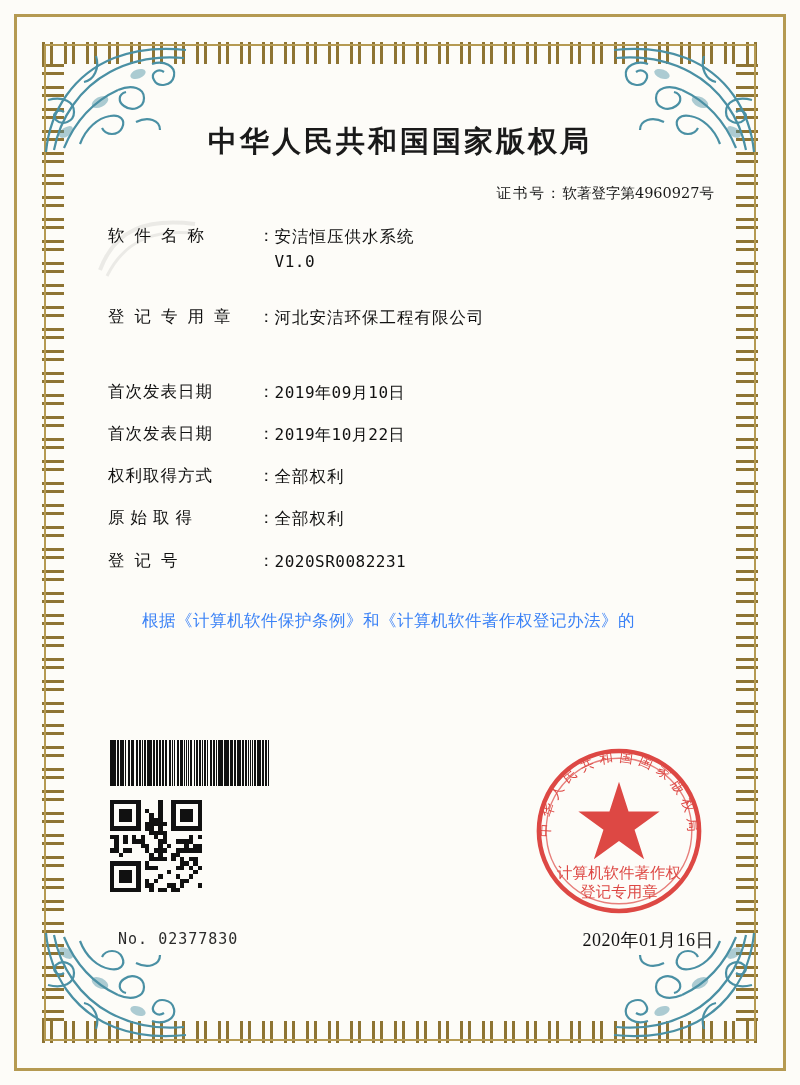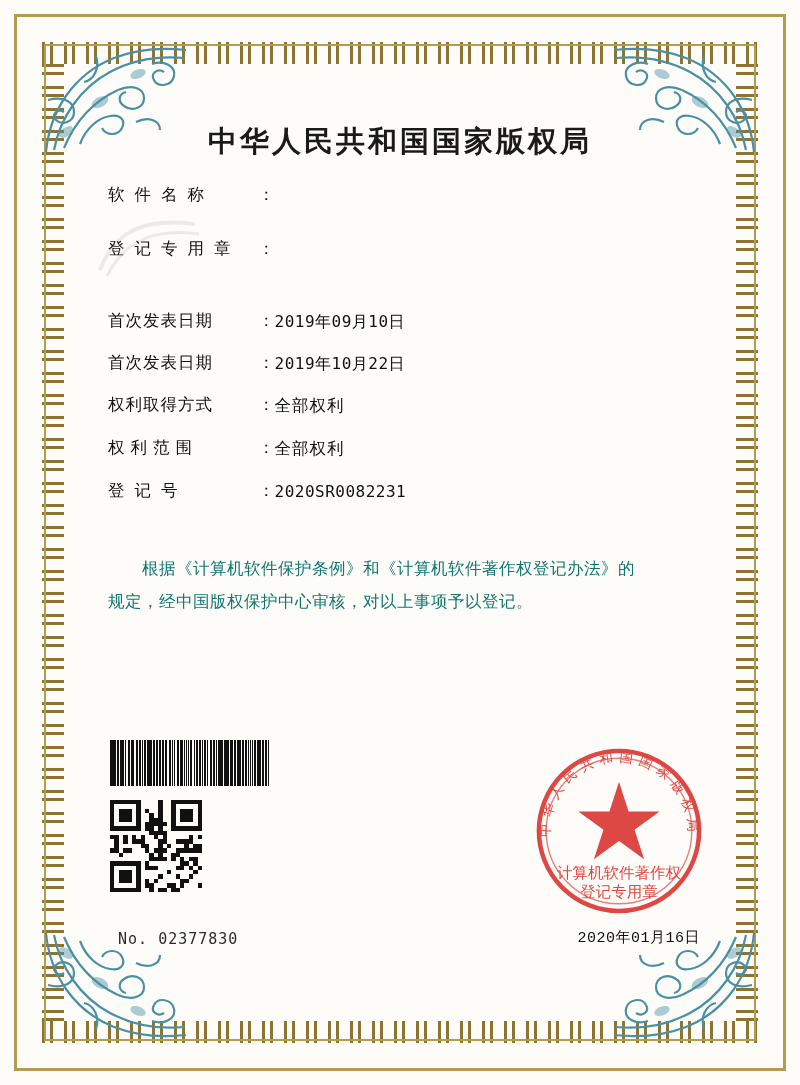--- a/index.html
+++ b/index.html
@@ -147,26 +147,26 @@
     font-size: 16.5px;
     letter-spacing: 1px;
   }
 
   .gap-big { height: 44px; }
   .gap-mid { height: 26px; }
 
   .field-row.tight { margin-bottom: 18px; }
 
   .statement {
-    margin-top: 48px;
+    margin-top: 30px;
     padding: 0 30px 0 48px;
     font-family: "DejaVu Serif", "Liberation Serif", serif;
     font-size: 16.5px;
     line-height: 2.05;
-    color: #0f766e;
+    color: #3b82f6;
     letter-spacing: 0.5px;
     text-align: justify;
   }
   .statement .indent { padding-left: 34px; display:inline-block; }
 
   
   .barcode {
     position: absolute;
     left: 110px;
     top: 740px;
@@ -208,24 +208,24 @@
     position: absolute;
     left: 118px;
     top: 930px;
     font-family: "DejaVu Sans Mono", monospace;
     font-size: 15px;
     color: #2b2b2b;
     letter-spacing: 1px;
   }
   .issue-date {
     position: absolute;
-    right: 100px;
+    right: 86px;
     top: 928px;
-    font-family: Liberation Mono, monospace;
-    font-size: 15px;
+    font-family: Liberation Serif, serif;
+    font-size: 18px;
     color: #111;
     letter-spacing: 0.5px;
   }
 
   .watermark {
     position: absolute;
     left: 95px;
     top: 210px;
     width: 110px;
     height: 70px;
@@ -327,33 +327,41 @@
     <svg viewBox="0 0 110 70">
         <path d="M5 60 C 20 20, 50 8, 100 14" fill="none" stroke="#555" stroke-width="4"></path>
         <path d="M12 66 C 30 30, 60 18, 104 24" fill="none" stroke="#555" stroke-width="3"></path>
       </svg>
   </div>
 
   <div class="content">
 
     <div class="title-main">中华人民共和国国家版权局</div>
 
+    <div class="cert-no">
+      <span class="label">证书号：</span><span class="value">软著登字第4960927号</span>
+    </div>
 
     <div class="fields">
 
       <div class="field-row">
         <div class="field-label spaced-4">软件名称</div>
         <div class="field-colon">：</div>
+        <div>
+          <div class="field-value cn">安洁恒压供水系统</div>
+          <div class="field-value">V1.0</div>
+        </div>
       </div>
 
       <div class="gap-mid"></div>
 
       <div class="field-row">
         <div class="field-label spaced-4">登记专用章</div>
         <div class="field-colon">：</div>
+        <div class="field-value cn">河北安洁环保工程有限公司</div>
       </div>
 
       <div class="gap-big"></div>
 
       <div class="field-row tight">
         <div class="field-label">首次发表日期</div>
         <div class="field-colon">：</div>
         <div class="field-value">2019年09月10日</div>
       </div>
 
@@ -363,36 +371,35 @@
         <div class="field-value">2019年10月22日</div>
       </div>
 
       <div class="field-row tight">
         <div class="field-label">权利取得方式</div>
         <div class="field-colon">：</div>
         <div class="field-value cn">全部权利</div>
       </div>
 
       <div class="field-row tight">
-        <div class="field-label spaced-3">权利范围</div>
+        <div class="field-label spaced-3">原始取得</div>
         <div class="field-colon">：</div>
         <div class="field-value cn">全部权利</div>
       </div>
 
       <div class="field-row tight">
         <div class="field-label spaced-4">登记号</div>
         <div class="field-colon">：</div>
         <div class="field-value">2020SR0082231</div>
       </div>
 
     </div>
 
     <div class="statement">
       <div><span class="indent"></span><span>根据《计算机软件保护条例》和《计算机软件著作权登记办法》的</span></div>
-      <div>规定，经中国版权保护中心审核，对以上事项予以登记。</div>
     </div>
 
   </div>
 
   <div class="barcode" id="barcode">
       <i style="width:1px"></i>
       <i style="width:1px;background:transparent"></i>
       <i style="width:3px"></i>
       <i style="width:1px;background:transparent"></i>
       <i style="width:2px"></i>

